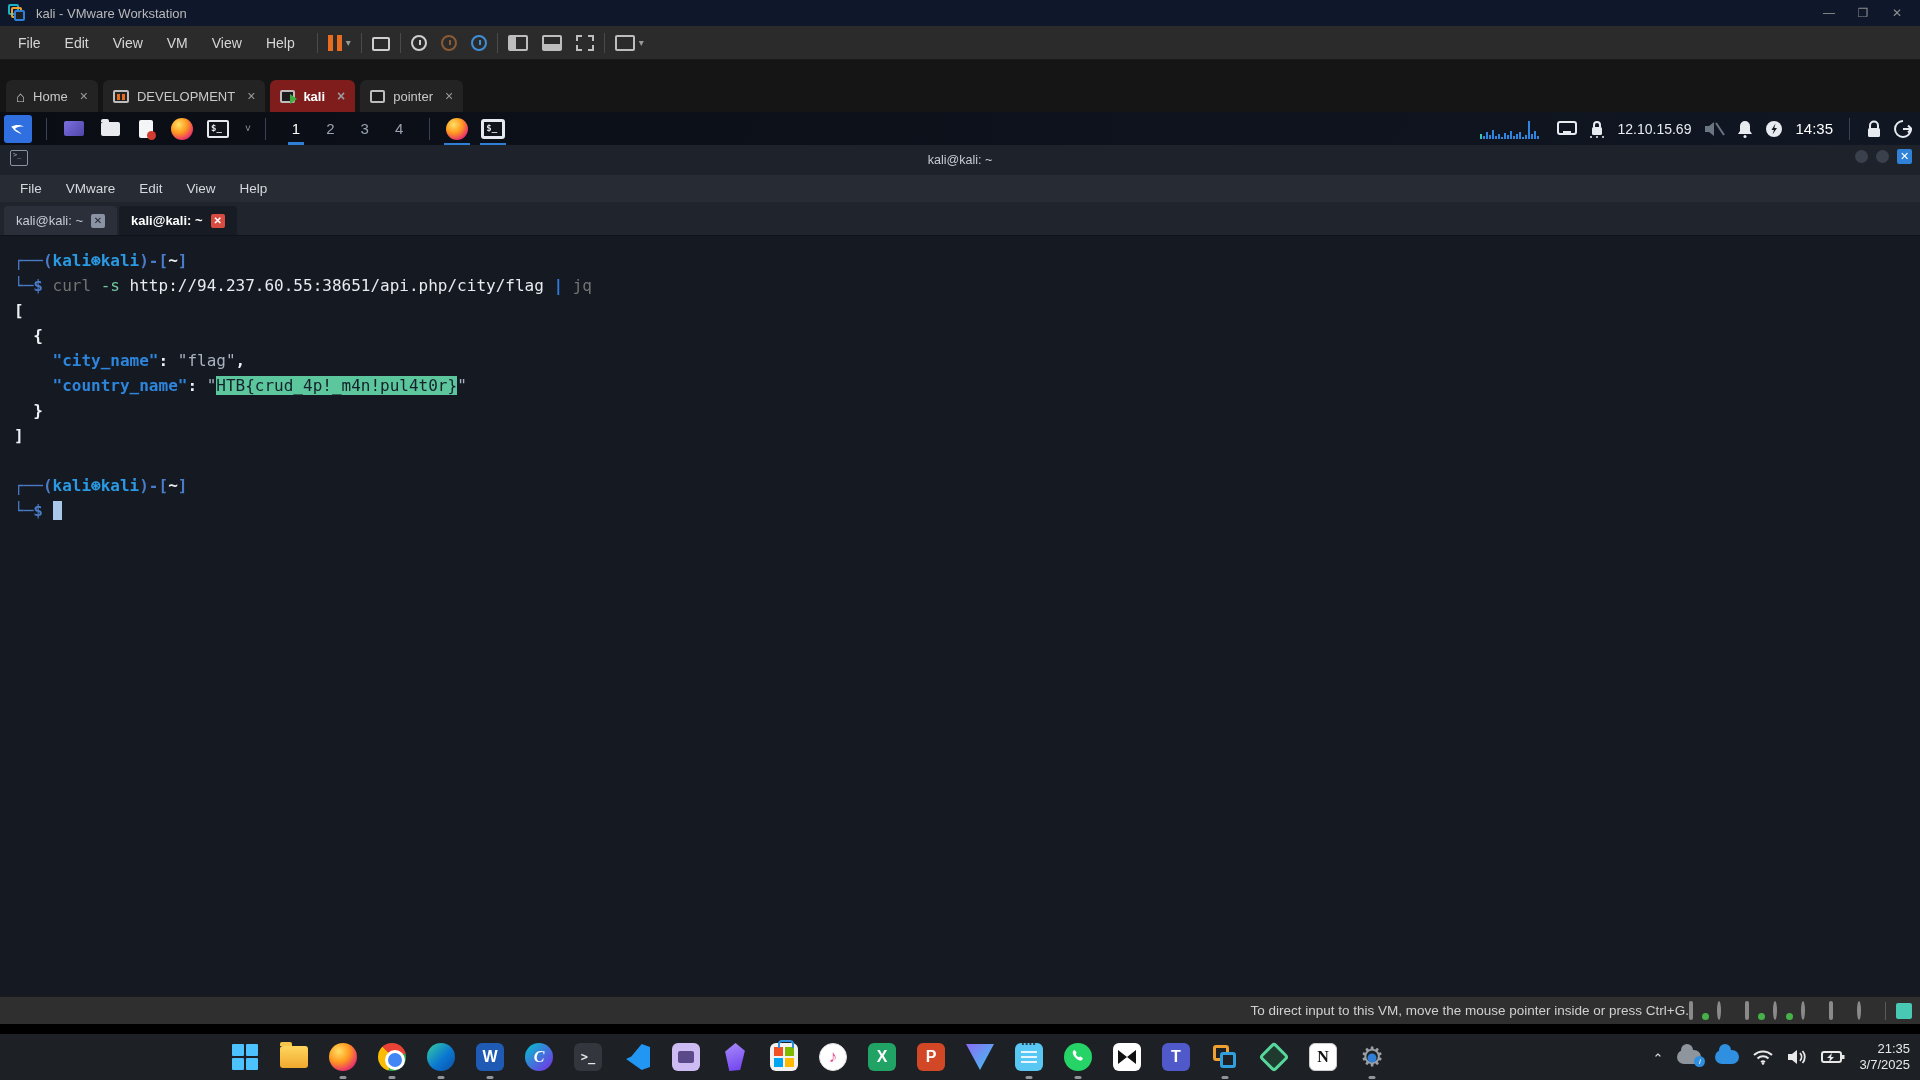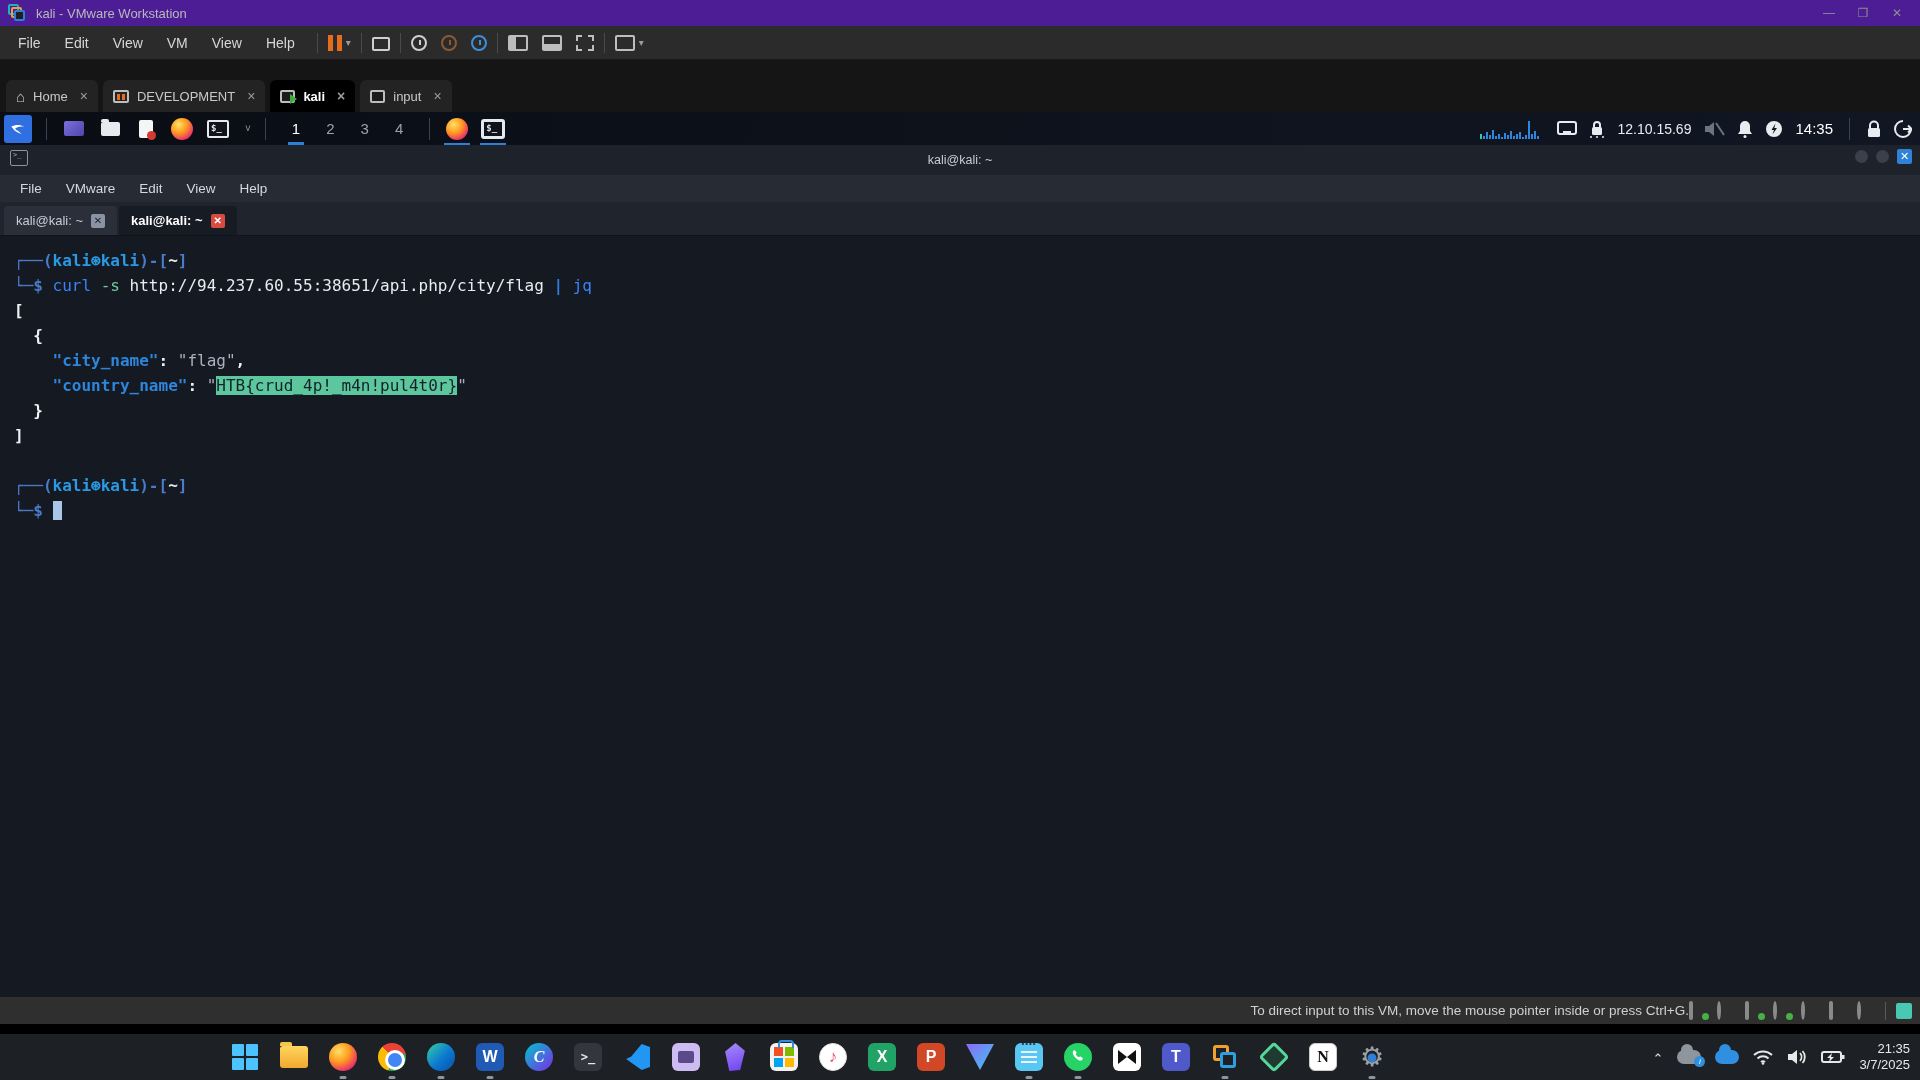--- a/index.html
+++ b/index.html
@@ -1,20 +1,20 @@
 <!DOCTYPE html>
 <html><head>
 <meta charset="utf-8">
 <style>
   * { margin:0; padding:0; box-sizing:border-box; }
   html,body { width:1920px; height:1080px; overflow:hidden; background:#000; }
   body { font-family:"Liberation Sans", sans-serif; display:flex; flex-direction:column; }
 
   
-  .vm-titlebar { height:26px; background:#4c1d95; display:flex; align-items:center; color:#b9b9b9; font-size:13px; flex:none; }
+  .vm-titlebar { height:26px; background:#0f172a; display:flex; align-items:center; color:#b9b9b9; font-size:13px; flex:none; }
   .vm-logo { width:18px; height:18px; position:relative; margin:0 10px 0 8px; }
   .vm-logo .sq { position:absolute; width:11px; height:11px; border-radius:2px; }
   .vm-logo .sq.teal { left:0; top:0; border:2px solid #18b3c4; }
   .vm-logo .sq.orange { left:3px; top:3px; border:2px solid #f0a030; }
   .vm-logo .sq.blue { left:6px; top:6px; border:2px solid #2f7fd6; background:#1f1f1f; }
   .vm-title { flex:1; }
   .winbtns { display:flex; margin-right:6px; }
   .winbtn { width:34px; height:22px; display:flex; align-items:center; justify-content:center; color:#8f8f8f; font-size:12px; }
 
   .vm-menubar { height:34px; background:#2b2b2b; display:flex; align-items:center; color:#d6d6d6; font-size:14px; border-bottom:1px solid #1a1a1a; flex:none; }
@@ -35,21 +35,21 @@
   .panel-ic.bottom:after { content:""; position:absolute; left:0; bottom:0; width:16px; height:5px; background:#bdbdbd; }
   .fs-ic { width:18px; height:16px; position:relative; }
   .fs-ic i { position:absolute; width:6px; height:6px; border:2px solid #bdbdbd; }
   .fs-ic i:nth-child(1){left:0;top:0;border-right:none;border-bottom:none;}
   .fs-ic i:nth-child(2){right:0;top:0;border-left:none;border-bottom:none;}
   .fs-ic i:nth-child(3){left:0;bottom:0;border-right:none;border-top:none;}
   .fs-ic i:nth-child(4){right:0;bottom:0;border-left:none;border-top:none;}
 
   .vm-tabbar { height:52px; background:#151515; display:flex; align-items:flex-end; padding-left:6px; gap:5px; flex:none; }
   .vm-tab { height:32px; background:#232323; border-radius:6px 6px 0 0; display:flex; align-items:center; padding:0 10px; color:#c9c9c9; font-size:13px; gap:8px; }
-  .vm-tab.active { background:#000000; color:#fff; font-weight:bold; }
+  .vm-tab.active { background:#7f1d1d; color:#fff; font-weight:bold; }
   .vm-tab .x { color:#9c9c9c; font-size:14px; margin-left:4px; }
   .home-ic { color:#c9c9c9; font-size:15px; }
   .vmscr-ic { width:15px; height:13px; border:2px solid #bdbdbd; border-radius:2px; position:relative; background:#1b1b1b; }
   .vmscr-ic.play:after { content:""; position:absolute; right:-4px; bottom:-3px; border-left:7px solid #3fae3f; border-top:5px solid transparent; border-bottom:5px solid transparent; }
   .folder-ic { width:16px; height:13px; border:2px solid #bdbdbd; border-radius:2px; position:relative; }
   .folder-ic i { position:absolute; left:2px; top:2px; width:3px; height:6px; background:#e86c1f; box-shadow:5px 0 0 #e86c1f; }
 
   
   .vm-screen { height:884px; flex:none; display:flex; flex-direction:column; background:linear-gradient(120deg,#0a0d14 0%, #10151f 55%, #182030 100%); }
 
@@ -94,21 +94,21 @@
   .term-tab { height:29px; display:flex; align-items:center; gap:8px; padding:0 12px; font-size:13px; color:#c6ccd6; background:#2a2f39; border-radius:4px 4px 0 0; }
   .term-tab.active { background:#171b23; color:#fff; font-weight:bold; }
   .ttx { width:14px; height:14px; border-radius:2px; background:#8a93a3; color:#20242c; font-size:10px; line-height:14px; text-align:center; }
   .term-tab.active .ttx { background:#d84b40; color:#fff; }
 
   .term-body { flex:1; padding:12px 0 0 14px; font-family:"DejaVu Sans Mono", monospace; font-size:16px; }
   .tline { min-height:25px; line-height:25px; white-space:pre; }
   .seg-frame { color:#4a7cc9; font-weight:bold; }
   .seg-user { color:#2b9ae4; font-weight:bold; }
   .seg-white { color:#e8ebf0; font-weight:bold; }
-  .seg-cmd { color:#3b82f6; }
+  .seg-cmd { color:#737373; }
   .seg-opt { color:#74c69d; }
   .seg-text { color:#e8ebf0; }
   .seg-pipe { color:#2f7ce0; font-weight:bold; }
   .seg-bracket { color:#eef1f5; font-weight:bold; }
   .seg-key { color:#2e85dc; font-weight:bold; }
   .seg-str { color:#a9b1bf; }
   .seg-flag { background:#5cc79c; color:#16212c; }
   .seg-cursor { background:#a9c7e8; color:#a9c7e8; }
 
   
@@ -256,21 +256,21 @@
     <span>DEVELOPMENT</span>
     <span class="x">×</span>
   </div>
   <div class="vm-tab active">
     <span class="vmscr-ic play"></span>
     <span>kali</span>
     <span class="x">×</span>
   </div>
   <div class="vm-tab">
     <span class="vmscr-ic"></span>
-    <span>input</span>
+    <span>pointer</span>
     <span class="x">×</span>
   </div>
 </div>
 
 <div class="vm-screen">
 
   <div class="kali-panel">
     <div class="kp-left">
       <div class="kali-logo-bg">
         <svg width="18" height="18" viewBox="0 0 24 24">

